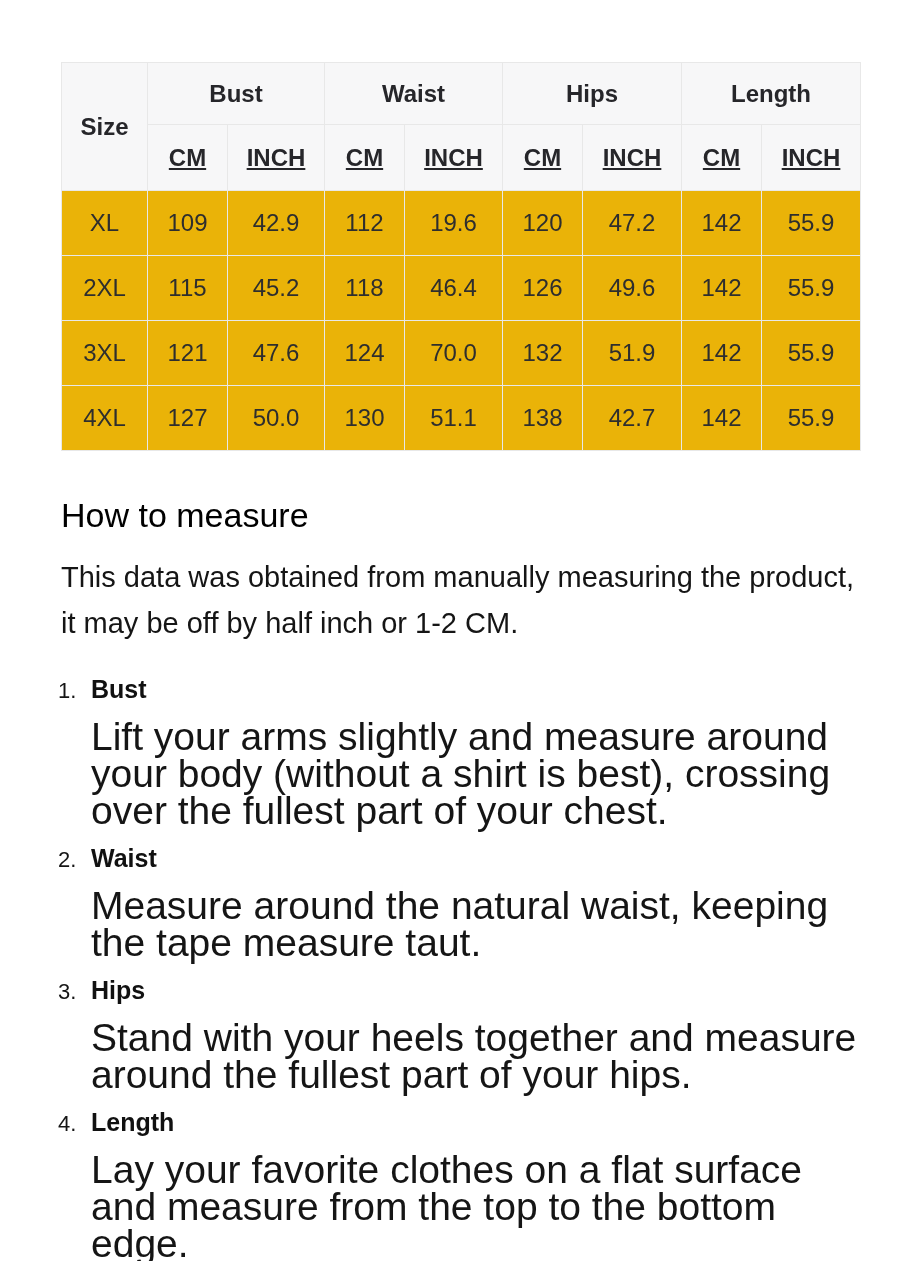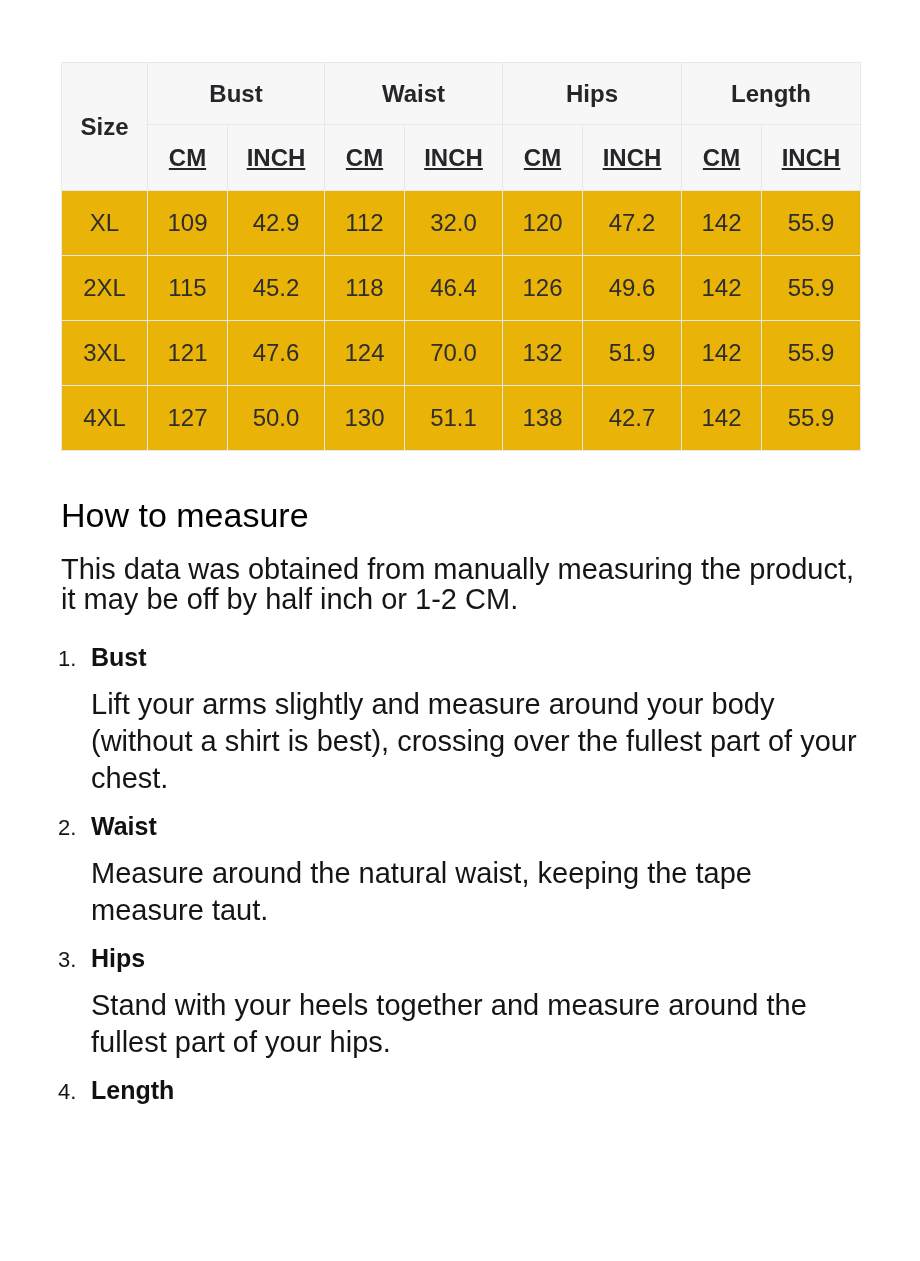--- a/index.html
+++ b/index.html
@@ -52,21 +52,21 @@
     margin: 47px 0 0 0;
     font-size: 34px;
     line-height: 1.05;
     font-weight: 400;
     color: #000000;
   }
   p.howto-intro {
     margin: 20px 0 0 0;
     width: 800px;
     font-size: 29px;
-    line-height: 30px;
+    line-height: 46px;
     color: #151515;
   }
   .steps {
     margin: 26px 0 0 0;
     padding: 0;
     list-style: none;
   }
   .step {
     padding-left: 30px;
   }
@@ -87,21 +87,21 @@
     color: #151515;
   }
   .step-term {
     font-size: 25px;
     font-weight: 700;
     color: #111111;
   }
   .step-desc {
     margin: 10px 0 0 0;
     width: 770px;
-    font-size: 29px;
+    font-size: 39px;
     line-height: 37px;
     color: #151515;
   }
 </style>
 </head>
 <body>
 
 <div class="page">
 
   <table class="size-chart">
@@ -134,21 +134,21 @@
         <th>CM</th>
         <th>INCH</th>
       </tr>
     </thead>
     <tbody>
       <tr>
         <td>XL</td>
         <td>109</td>
         <td>42.9</td>
         <td>112</td>
-        <td>32.0</td>
+        <td>19.6</td>
         <td>120</td>
         <td>47.2</td>
         <td>142</td>
         <td>55.9</td>
       </tr>
       <tr>
         <td>2XL</td>
         <td>115</td>
         <td>45.2</td>
         <td>118</td>
@@ -207,16 +207,17 @@
         <span class="step-num">3.</span>
         <span class="step-term">Hips</span>
       </div>
       <p class="step-desc">Stand with your heels together and measure around the fullest part of your hips.</p>
     </li>
     <li class="step">
       <div class="step-title">
         <span class="step-num">4.</span>
         <span class="step-term">Length</span>
       </div>
+      <p class="step-desc">Lay your favorite clothes on a flat surface and measure from the top to the bottom edge.</p>
     </li>
   </ol>
 
 </div>
 
 </body></html>

